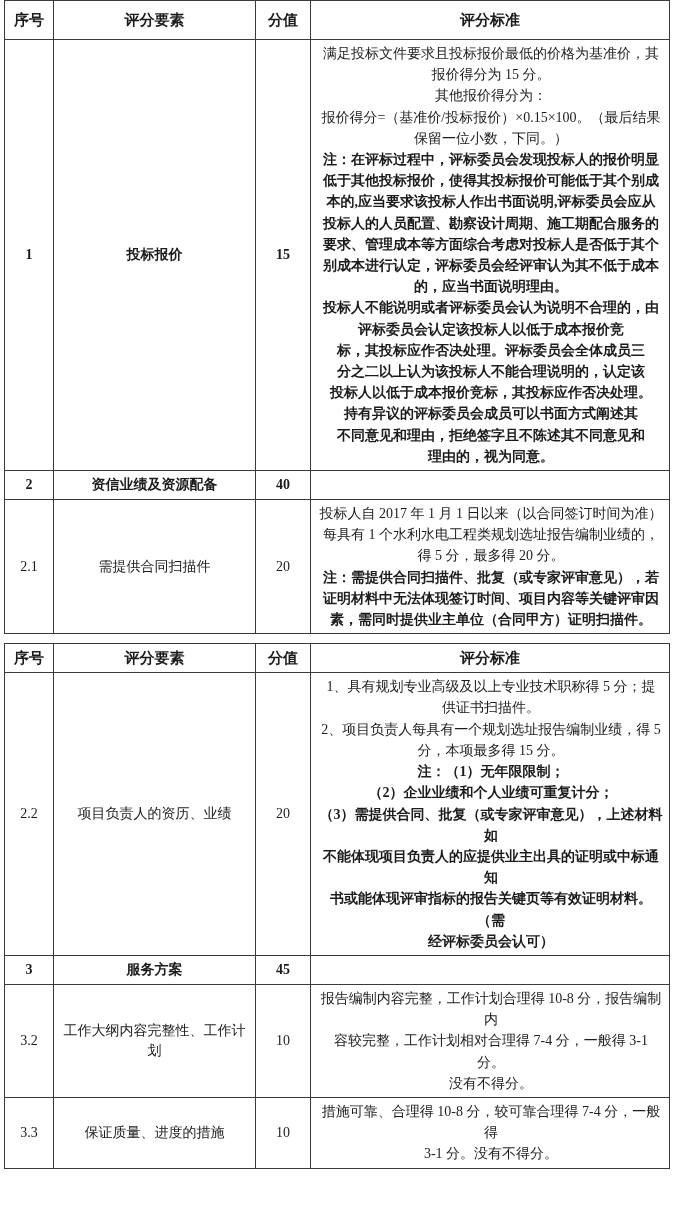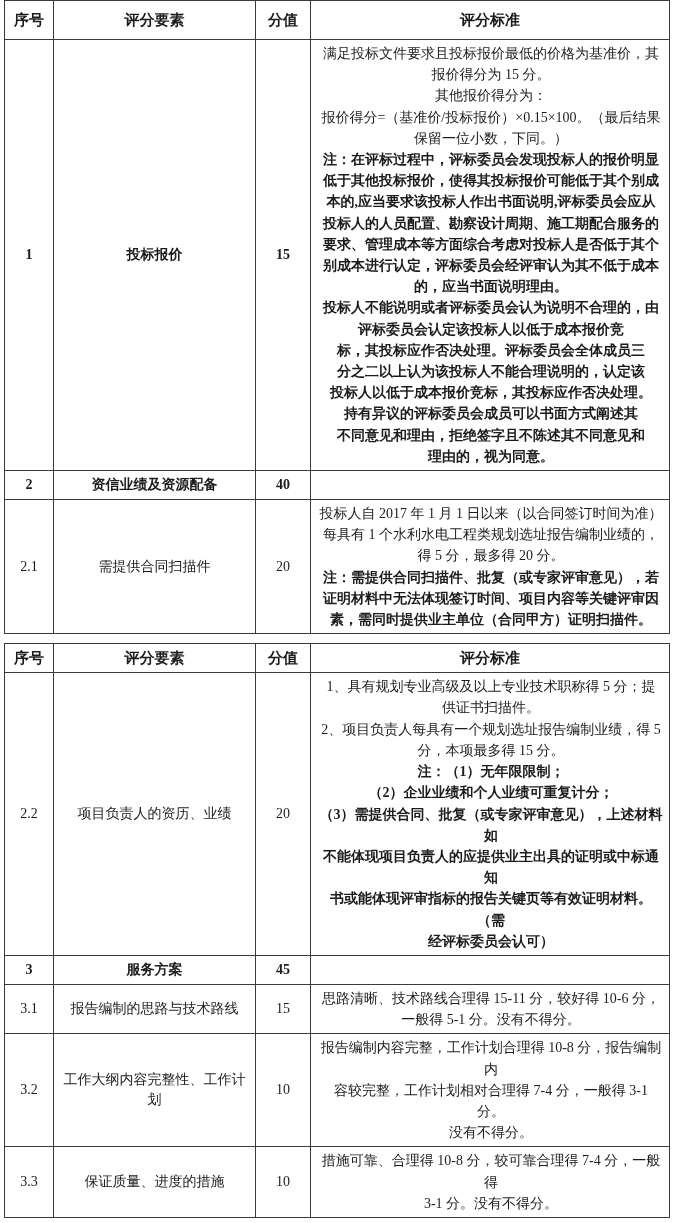--- a/index.html
+++ b/index.html
@@ -161,27 +161,20 @@
 书或能体现评审指标的报告关键页等有效证明材料。（需
 经评标委员会认可）</span></td>
         </tr>
         <tr class="section em ">
           <td class="c1">3</td>
           <td class="c2">服务方案</td>
           <td class="c3">45</td>
           <td class="c4"></td>
         </tr>
         <tr class="">
-          <td class="c1">3.1</td>
-          <td class="c2">报告编制的思路与技术路线</td>
-          <td class="c3">15</td>
-          <td class="c4"><span class="">思路清晰、技术路线合理得 15-11 分，较好得 10-6 分，
-一般得 5-1 分。没有不得分。</span></td>
-        </tr>
-        <tr class="">
           <td class="c1">3.2</td>
           <td class="c2">工作大纲内容完整性、工作计
 划</td>
           <td class="c3">10</td>
           <td class="c4"><span class="">报告编制内容完整，工作计划合理得 10-8 分，报告编制内
 容较完整，工作计划相对合理得 7-4 分，一般得 3-1 分。
 没有不得分。</span></td>
         </tr>
         <tr class="">
           <td class="c1">3.3</td>

